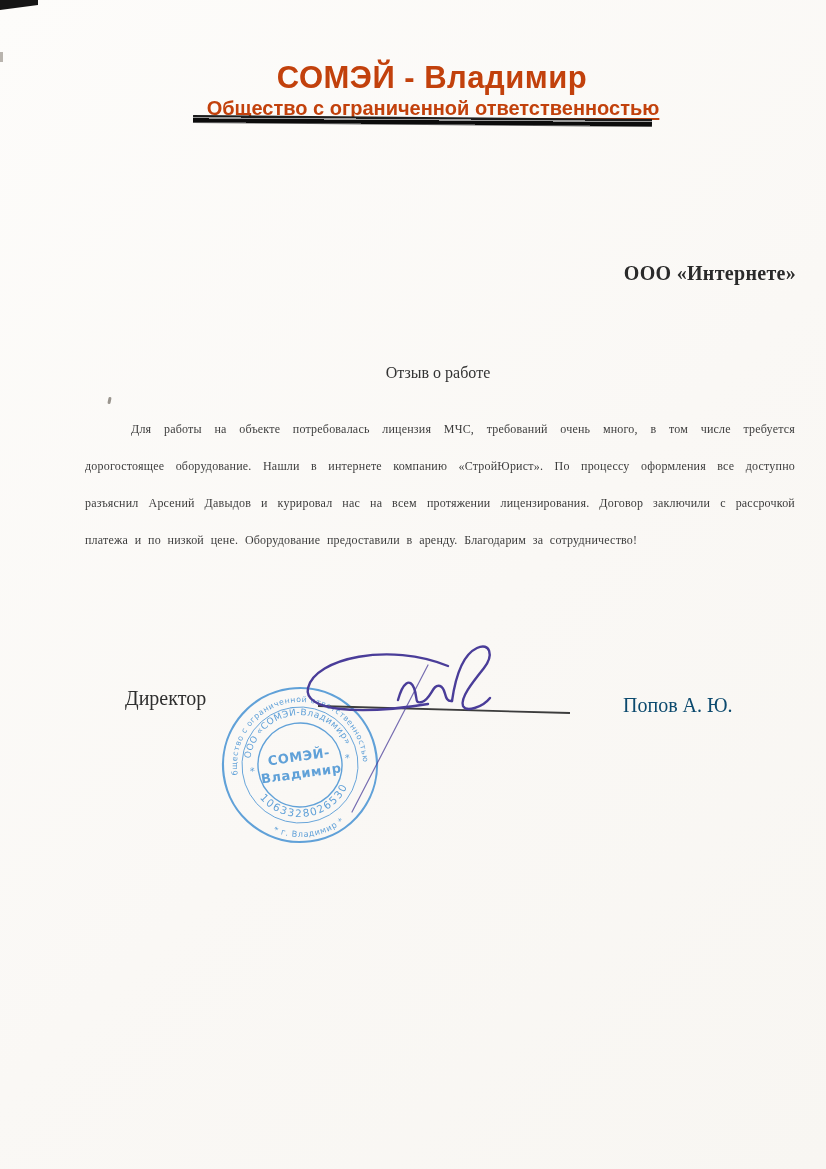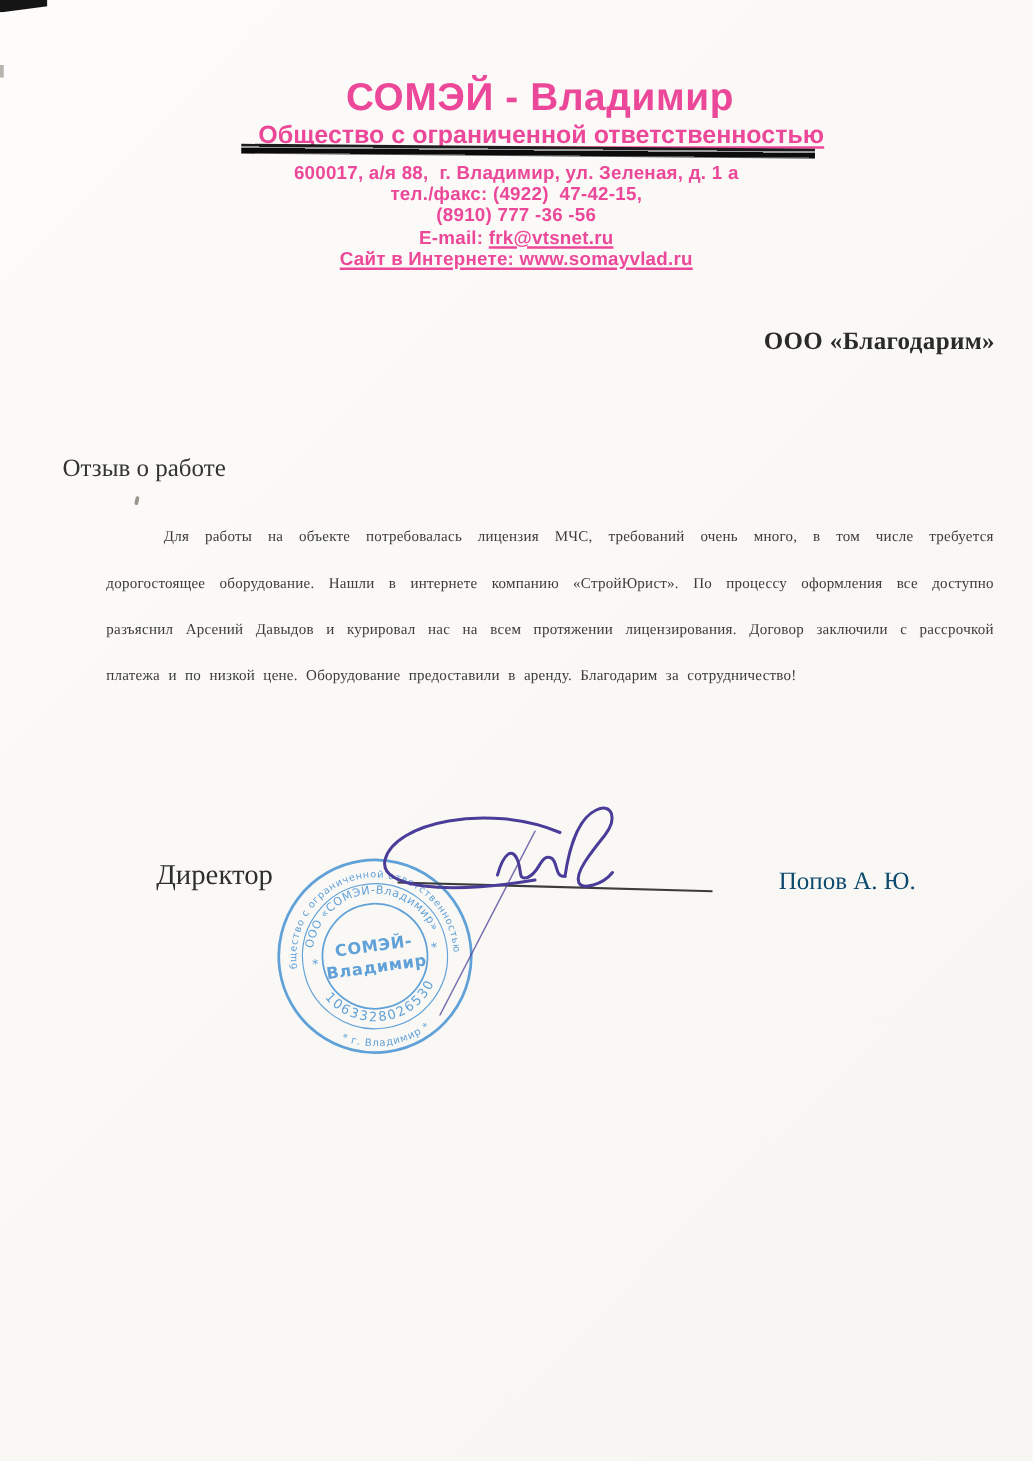--- a/index.html
+++ b/index.html
@@ -3,68 +3,61 @@
 <meta charset="utf-8">
 <style>
   html,body{margin:0;padding:0;}
   body{
     width:826px;height:1169px;position:relative;overflow:hidden;
     background:linear-gradient(135deg,#fdfcfa 0%,#faf8f5 55%,#f8f6f2 100%);
     font-family:"Liberation Serif", serif;color:#3b3b3b;
   }
   
   .letterhead{position:absolute;top:60px;left:12px;width:802px;text-align:center;
-    font-family:"Liberation Sans", sans-serif;font-weight:bold;color:#ec4899;}
+    font-family:"Liberation Sans", sans-serif;font-weight:bold;color:#c2410c;}
   .company-name{font-size:31px;line-height:36px;letter-spacing:0.5px;transform:translateX(19px);}
   .legal-form{font-size:20px;line-height:22px;margin-top:1px;transform:translateX(20px);
     text-decoration:underline;text-decoration-thickness:2px;text-underline-offset:3px;}
   .header-rule{position:absolute;top:117px;left:193px;width:459px;height:8px;
     transform:rotate(0.5deg);
     background:linear-gradient(180deg,#1c1c1c 0 26%,#9a9a9a 26% 42%,#0c0c0c 42% 88%,#555 88% 100%);}
   .addr{font-size:15px;line-height:17.2px;letter-spacing:0.2px;margin-top:11px;}
   .addr div{white-space:pre-wrap;}
   .u{text-decoration:underline;text-decoration-thickness:1.5px;text-underline-offset:2px;}
   
   .recipient{position:absolute;top:262px;right:30px;font-size:20px;font-weight:bold;color:#2a2a2a;letter-spacing:0.3px;}
-  .doc-title{position:absolute;top:364px;left:50px;width:776px;text-align:left;font-size:20px;color:#333;}
+  .doc-title{position:absolute;top:364px;left:50px;width:776px;text-align:center;font-size:16px;color:#333;}
   .body-text{position:absolute;top:411px;left:85px;width:710px;
     font-size:12px;line-height:37px;text-align:justify;text-indent:46px;
     letter-spacing:0.2px;word-spacing:3.5px;color:#3c3c3c;}
   
-  .role-label{position:absolute;top:687px;left:125px;font-size:23px;color:#2e2e2e;}
+  .role-label{position:absolute;top:687px;left:125px;font-size:20px;color:#2e2e2e;}
   .signer-name{position:absolute;top:694px;left:623px;font-size:20px;color:#0c4a6e;}
   .sig-svg{position:absolute;top:618px;left:180px;width:440px;height:262px;}
   
   .corner-mark{position:absolute;top:0;left:0;width:38px;height:10px;background:#151515;
     clip-path:polygon(0 0,100% 0,100% 50%,0 100%);}
   .edge-mark{position:absolute;top:52px;left:0;width:3px;height:10px;background:#b9b4ae;}
   .tick-mark{position:absolute;top:397px;left:108px;width:3px;height:7px;background:#9a958e;
     border-radius:2px;transform:rotate(12deg);}
 </style>
 </head>
 <body>
 
 <div class="corner-mark"></div>
 <div class="edge-mark"></div>
 <div class="tick-mark"></div>
 
 <div class="letterhead">
   <div class="company-name">СОМЭЙ - Владимир</div>
   <div class="legal-form">Общество с ограниченной ответственностью</div>
-  <div class="addr">
-    <div>600017, а/я 88,  г. Владимир, ул. Зеленая, д. 1 а</div>
-    <div>тел./факс: (4922)  47-42-15,</div>
-    <div>(8910) 777 -36 -56</div>
-    <div><span>E-mail: </span><span class="u">frk@vtsnet.ru</span></div>
-    <div class="u">Сайт в Интернете: www.somayvlad.ru</div>
-  </div>
 </div>
 <div class="header-rule"></div>
 
-<div class="recipient">ООО «Благодарим»</div>
+<div class="recipient">ООО «Интернете»</div>
 <div class="doc-title">Отзыв о работе</div>
 <div class="body-text">Для работы на объекте потребовалась лицензия МЧС, требований очень много, в том числе требуется дорогостоящее оборудование. Нашли в интернете компанию «СтройЮрист». По процессу оформления все доступно разъяснил Арсений Давыдов и курировал нас на всем протяжении лицензирования. Договор заключили с рассрочкой платежа и по низкой цене. Оборудование предоставили в аренду. Благодарим за сотрудничество!</div>
 
 <div class="role-label">Директор</div>
 <div class="signer-name">Попов А. Ю.</div>
 
 <svg class="sig-svg" viewBox="0 0 440 262">
   <defs>
     <path id="cw63" d="M -63,0 A 63,63 0 1,1 63,0 A 63,63 0 1,1 -63,0"></path>
     <path id="cw50" d="M -50,0 A 50,50 0 1,1 50,0 A 50,50 0 1,1 -50,0"></path>

